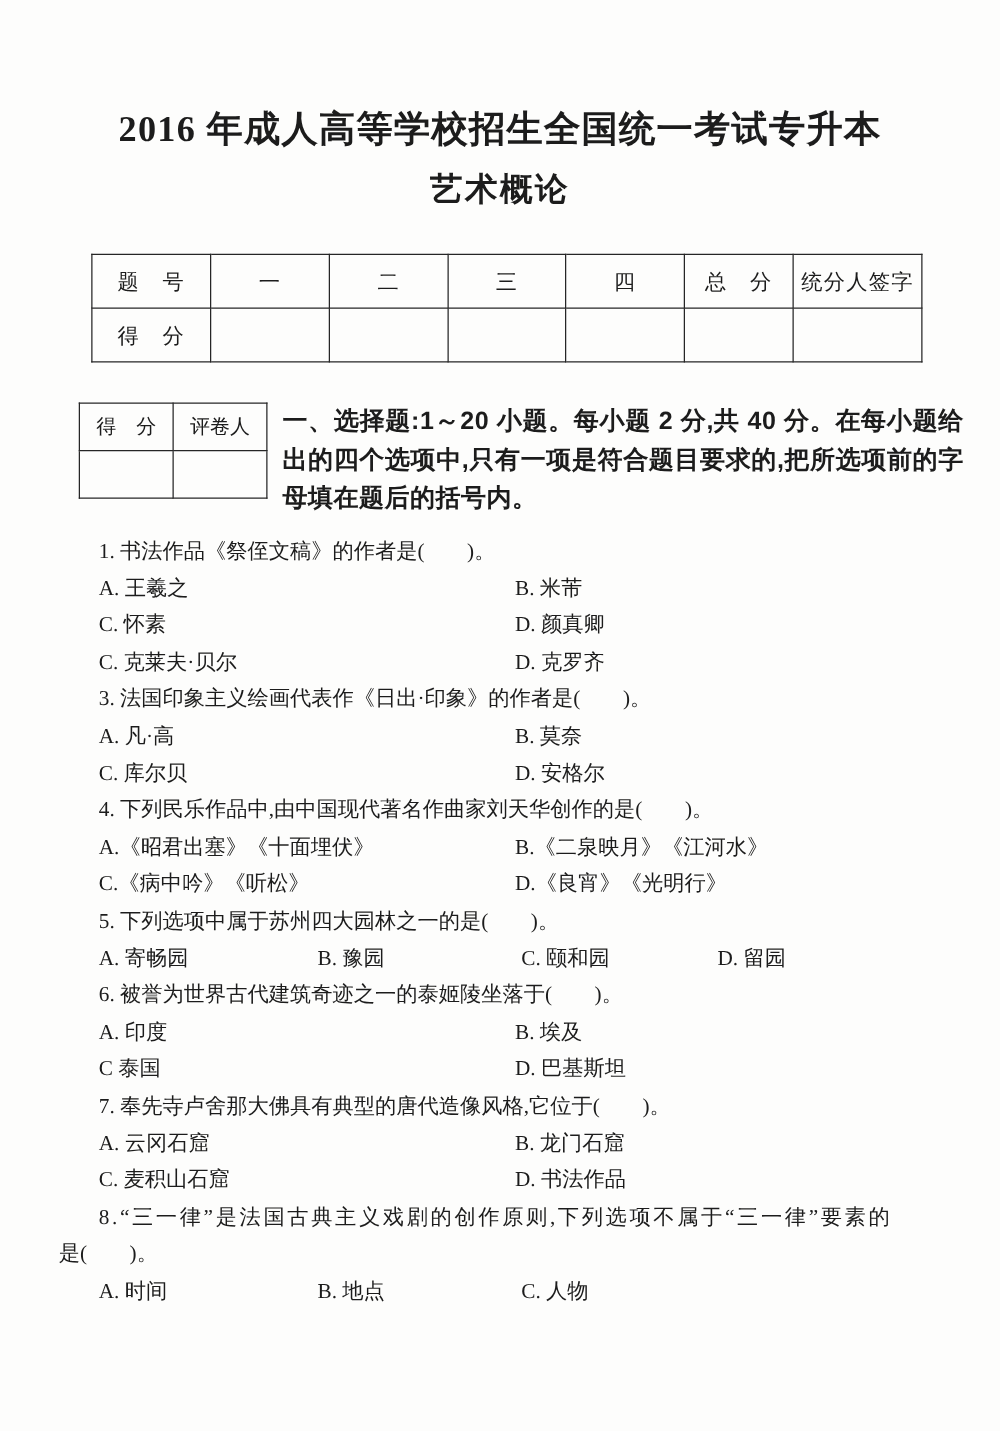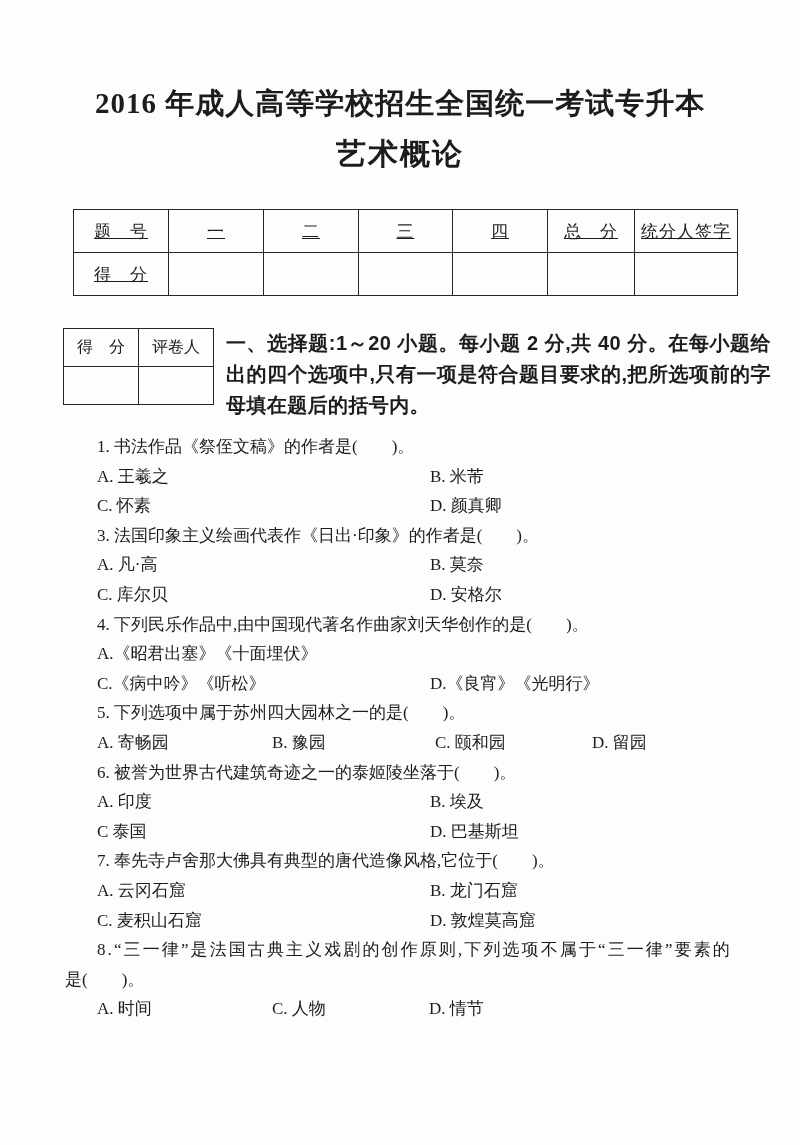--- a/index.html
+++ b/index.html
@@ -13,30 +13,29 @@
   }
   .page{position:relative;width:800px;height:912px;}
 
   
   .title-block{padding-top:84px;text-align:center;}
   .title-line1{
     font-size:29px;font-weight:bold;letter-spacing:1px;
     font-family:"Liberation Serif","DejaVu Serif",serif;
   }
   .title-line2{
-    font-size:30px;font-weight:bold;letter-spacing:2px;margin-top:10px;
+    font-size:26px;font-weight:bold;letter-spacing:2px;margin-top:10px;
   }
 
   
   .score-table{
     border-collapse:collapse;
     margin:34px 0 0 73px;
     table-layout:fixed;
     width:664px;
-    text-decoration:underline;
   }
   .score-table,
   .score-table td{border:1.6px solid #262626;}
   .score-table td{
     height:42px;text-align:center;vertical-align:middle;
     font-size:17px;padding:0;
   }
   .score-table .hdr{letter-spacing:1px;}
 
   
@@ -57,21 +56,21 @@
   .instruction{
     margin-left:12px;width:545px;
     font-family:"Liberation Sans","DejaVu Sans",sans-serif;
     font-weight:bold;font-size:20px;line-height:31px;
     letter-spacing:0.4px;
     text-align:justify;
   }
 
   
   .questions{
-    margin:11px 38px 0 65px;
+    margin:11px 38px 0 47px;
     font-size:17px;line-height:29.6px;
   }
   .q-stem{text-indent:32px;}
   .q-stem-wrap{text-indent:0;}
   .q8-justify{letter-spacing:2.1px;}
   .opt-row{padding-left:32px;display:flex;}
   .opt-row span{display:inline-block;}
   .c2 .o1{width:333px;}
   .c2 .o2{flex:1;}
   .c4 .o1{width:175px;}
@@ -145,38 +144,43 @@
         <span class="o1">A. 王羲之</span>
         <span class="o2">B. 米芾</span>
       </div>
       <div class="opt-row c2">
         <span class="o1">C. 怀素</span>
         <span class="o2">D. 颜真卿</span>
       </div>
     </div>
 
     <div>
+      <div class="opt-row c2">
+        <span class="o1">C. 克莱夫·贝尔</span>
+        <span class="o2">D. 克罗齐</span>
+      </div>
     </div>
 
     <div>
       <div class="q-stem">3. 法国印象主义绘画代表作《日出·印象》的作者是(　　)。</div>
       <div class="opt-row c2">
         <span class="o1">A. 凡·高</span>
         <span class="o2">B. 莫奈</span>
       </div>
       <div class="opt-row c2">
         <span class="o1">C. 库尔贝</span>
         <span class="o2">D. 安格尔</span>
       </div>
     </div>
 
     <div>
       <div class="q-stem">4. 下列民乐作品中,由中国现代著名作曲家刘天华创作的是(　　)。</div>
       <div class="opt-row c2">
         <span class="o1">A.《昭君出塞》《十面埋伏》</span>
+        <span class="o2">B.《二泉映月》《江河水》</span>
       </div>
       <div class="opt-row c2">
         <span class="o1">C.《病中吟》《听松》</span>
         <span class="o2">D.《良宵》《光明行》</span>
       </div>
     </div>
 
     <div>
       <div class="q-stem">5. 下列选项中属于苏州四大园林之一的是(　　)。</div>
       <div class="opt-row c4">
@@ -200,28 +204,28 @@
     </div>
 
     <div>
       <div class="q-stem">7. 奉先寺卢舍那大佛具有典型的唐代造像风格,它位于(　　)。</div>
       <div class="opt-row c2">
         <span class="o1">A. 云冈石窟</span>
         <span class="o2">B. 龙门石窟</span>
       </div>
       <div class="opt-row c2">
         <span class="o1">C. 麦积山石窟</span>
-        <span class="o2">D. 敦煌莫高窟</span>
+        <span class="o2">D. 书法作品</span>
       </div>
     </div>
 
     <div>
       <div class="q-stem q8-justify">8.“三一律”是法国古典主义戏剧的创作原则,下列选项不属于“三一律”要素的</div>
       <div class="q-stem-wrap">是(　　)。</div>
       <div class="opt-row c4">
         <span class="o1">A. 时间</span>
+        <span class="o2">B. 地点</span>
         <span class="o3">C. 人物</span>
-        <span class="o4">D. 情节</span>
       </div>
     </div>
 
   </div>
 </div>
 
 </body></html>

